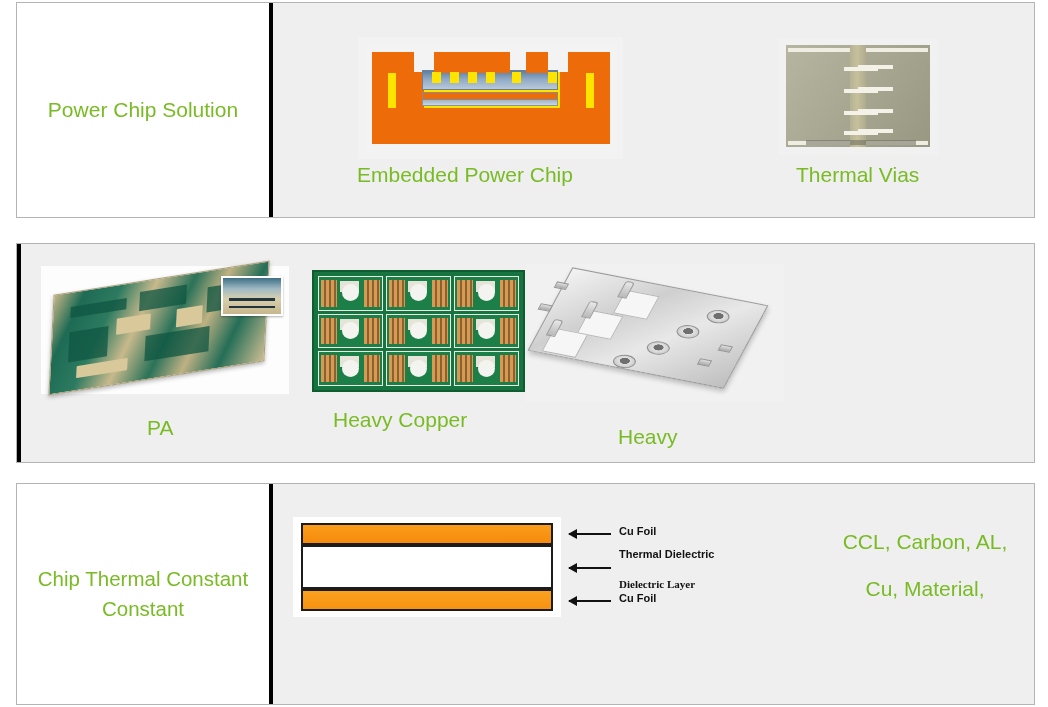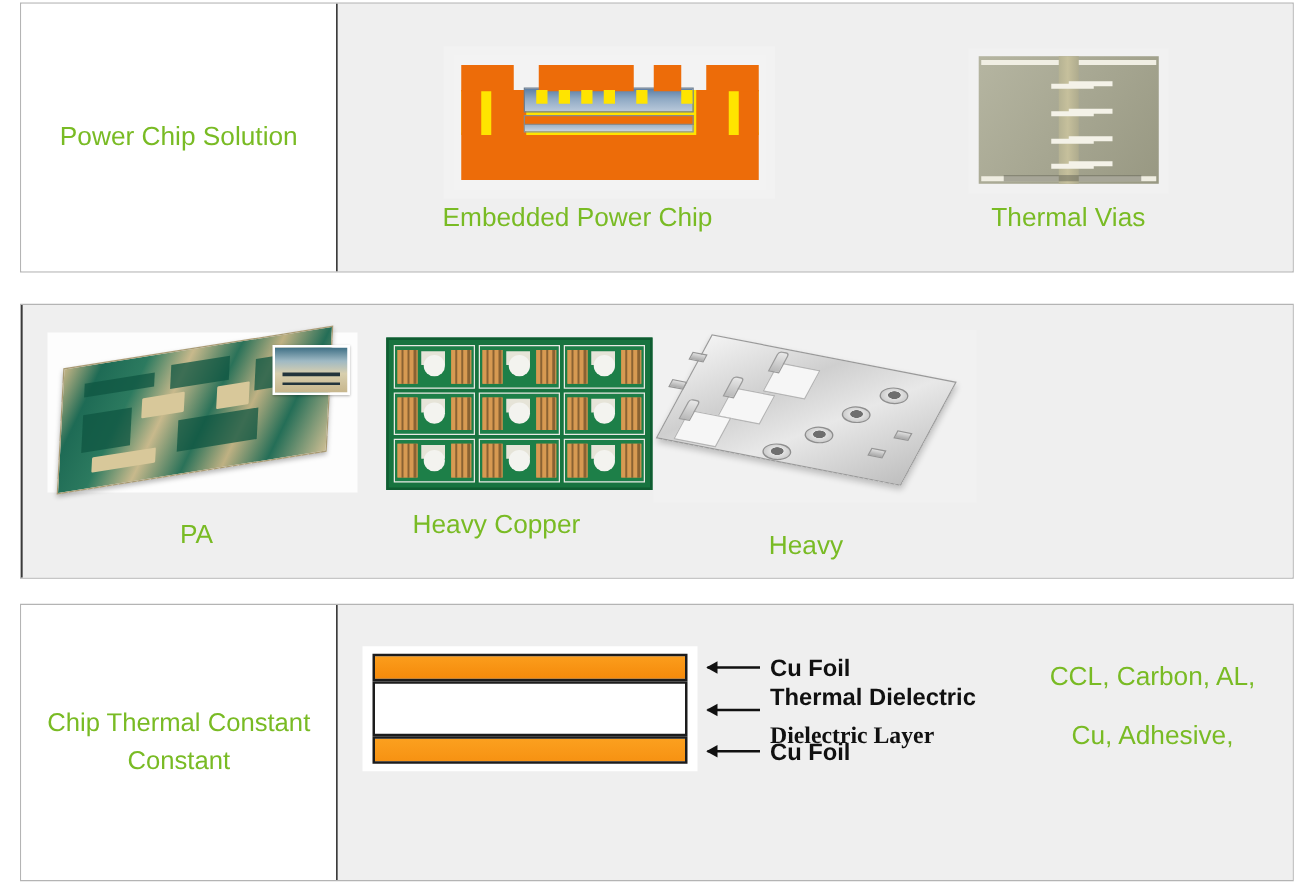--- a/index.html
+++ b/index.html
@@ -43,21 +43,21 @@
     font-size: 21px;
     line-height: 1.45;
     white-space: nowrap;
   }
   #row-3 .label-cell .ltext { font-size: 20.5px; }
 
   .content-cell {
     flex: 1 1 auto;
     position: relative;
     background: #efefef;
-    border-left: 1px solid #000000;
+    border-left: 4px solid #000000;
   }
 
   .caption {
     position: absolute;
     color: #79bb24;
     font-size: 21px;
     white-space: nowrap;
   }
 
   
@@ -270,21 +270,21 @@
   }
   .st-top { top: 6px;  height: 22px; background: linear-gradient(180deg,#fb9d1c,#f58a0b); }
   .st-mid { top: 28px; height: 44px; background: #ffffff; }
   .st-bot { top: 72px; height: 22px; background: linear-gradient(180deg,#fba01f,#f79212); }
 
   .stack-note {
     position: absolute;
     font-family: "Liberation Sans", sans-serif;
     font-weight: bold;
     color: #111111;
-    font-size: 19px;
+    font-size: 11px;
     line-height: 1.15;
     white-space: nowrap;
   }
   .arrow {
     position: absolute;
     height: 2px;
     background: #111111;
   }
   .arrow::before {
     content: "";
@@ -494,18 +494,18 @@
 
       <div class="arrow" style="left:296px; top:83px; width:42px;"></div>
       <div class="stack-note" style="left:346px; top:64px;">Thermal Dielectric</div>
       <div class="stack-note" style="left:346px; top:94px;font-family:Liberation Serif, serif;">Dielectric Layer</div>
 
       <div class="arrow" style="left:296px; top:116px; width:42px;"></div>
       <div class="stack-note" style="left:346px; top:108px;">Cu Foil</div>
 
       <div class="mat-list">
         <div>CCL, Carbon, AL,</div>
-        <div>Cu,  Adhesive,</div>
+        <div>Cu,  Material,</div>
       </div>
     </div>
   </div>
 
 </div>
 
 </body></html>

